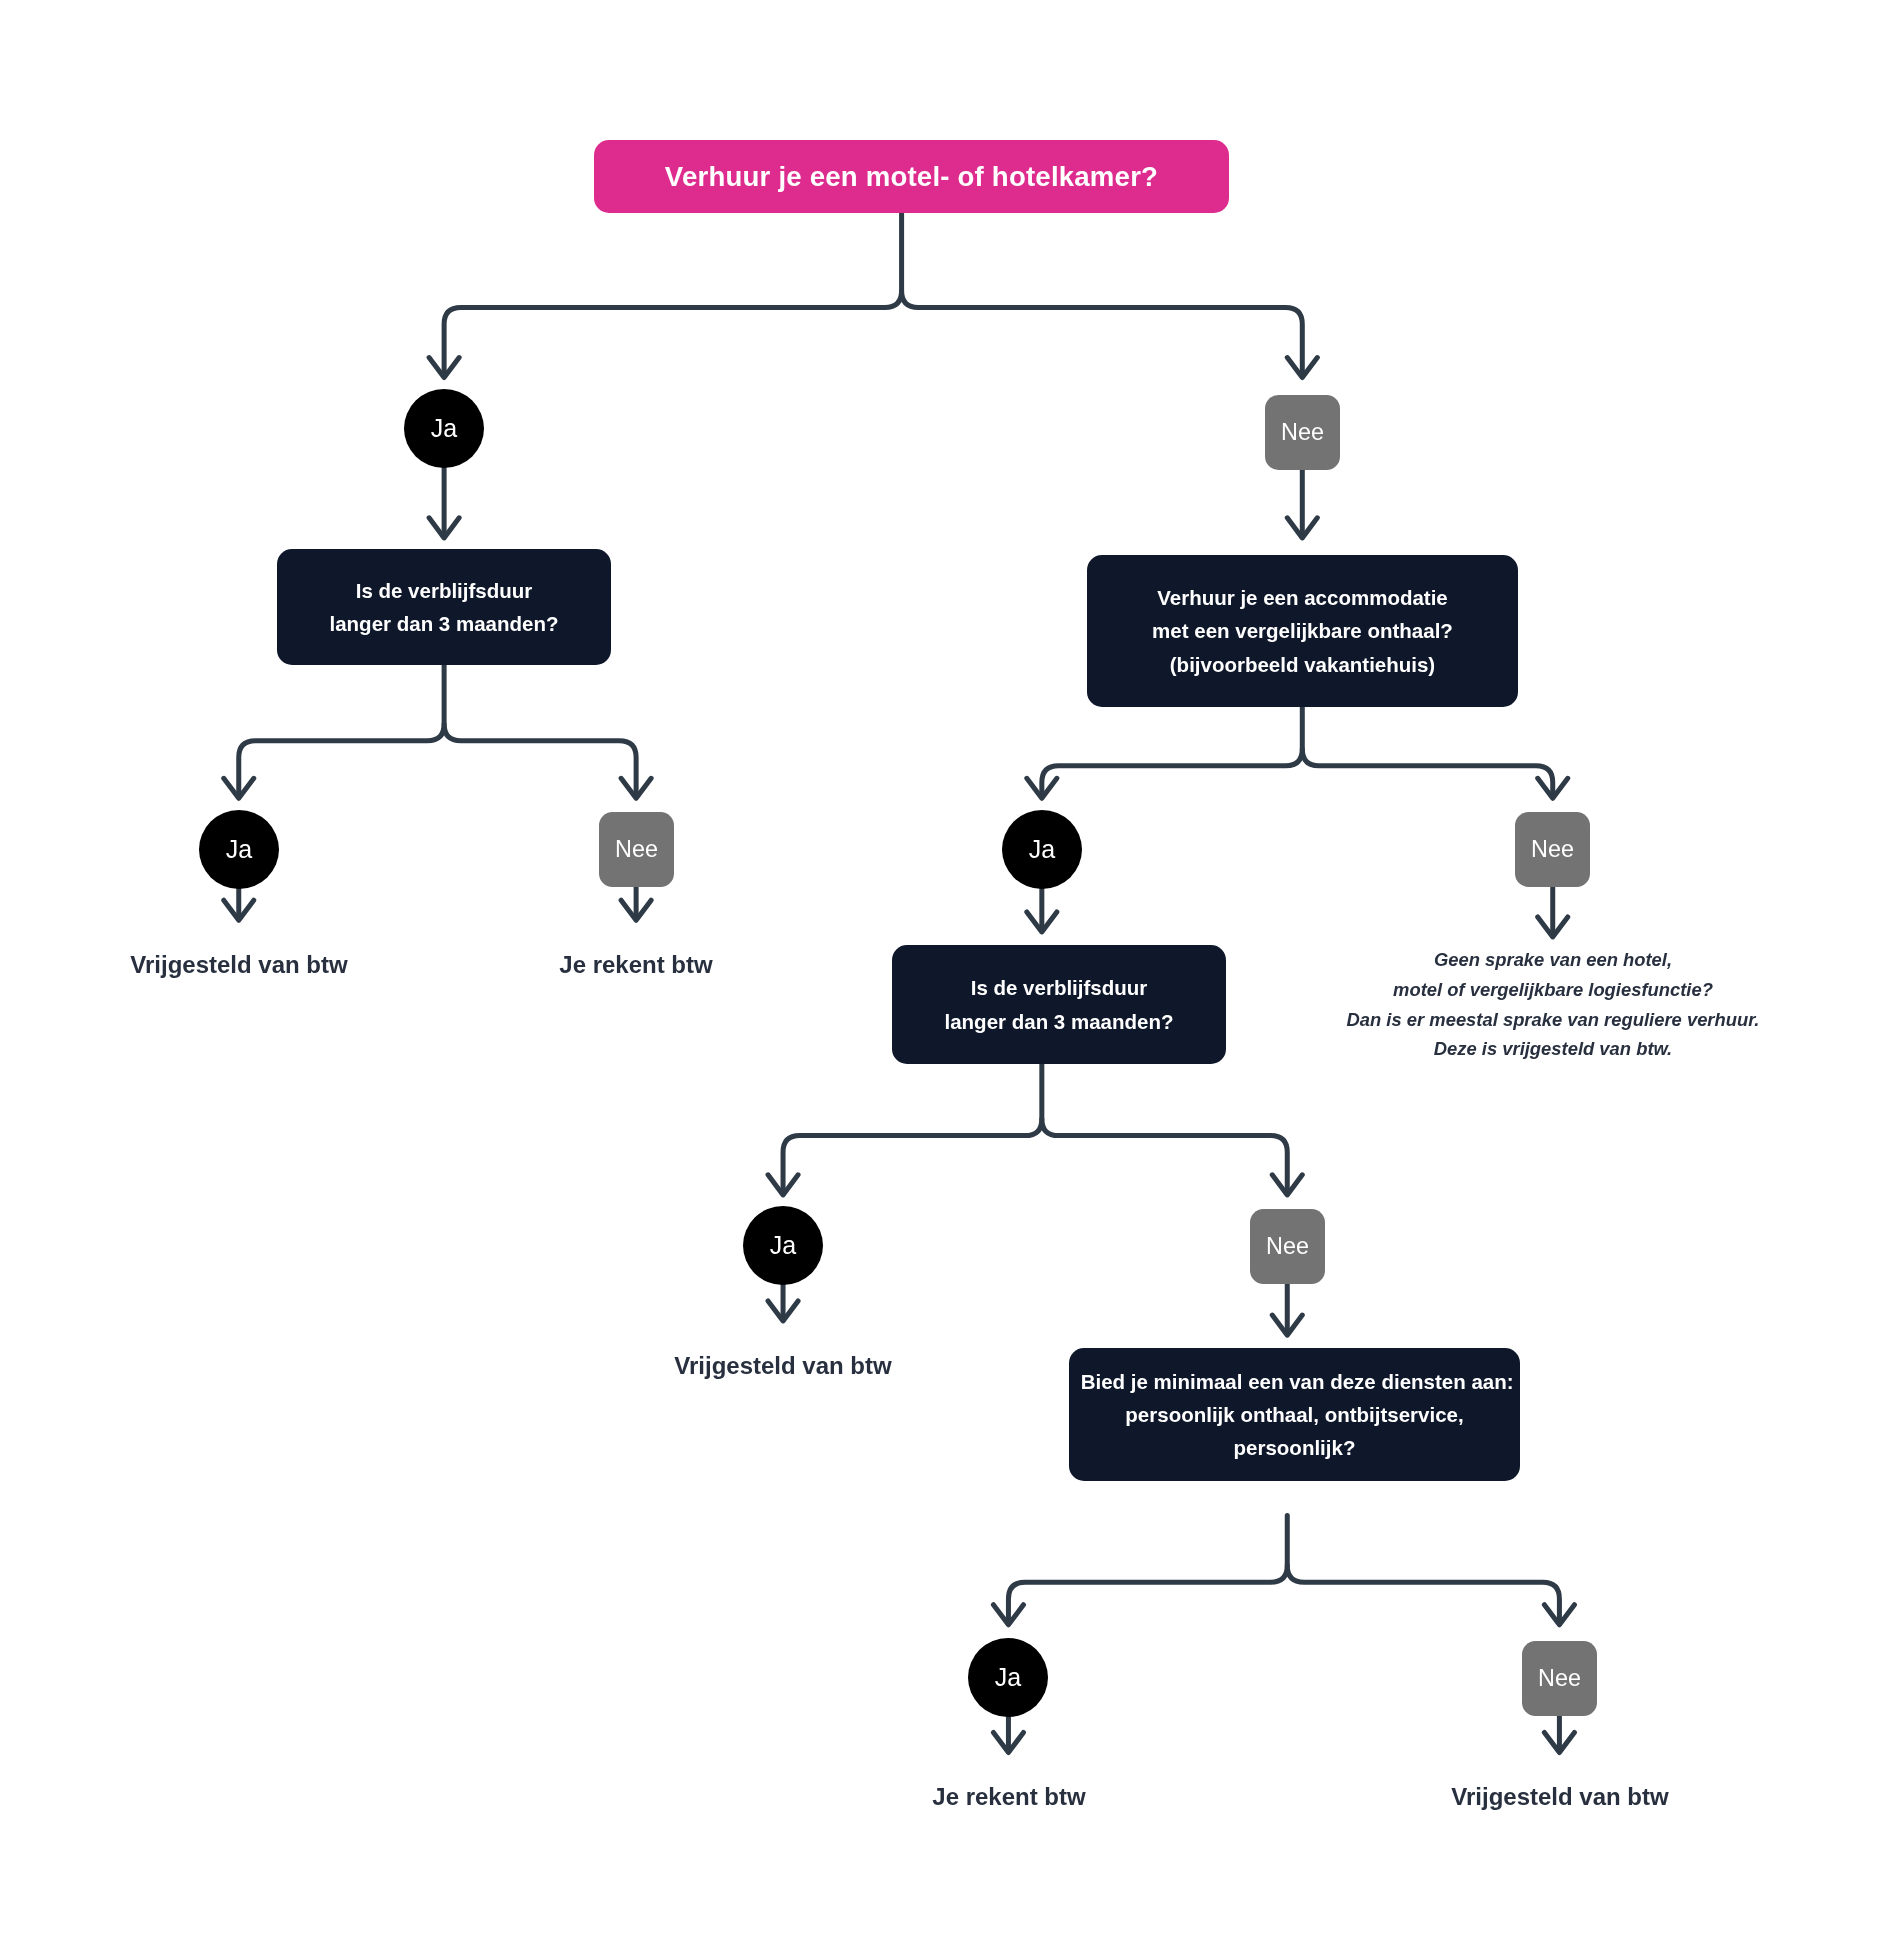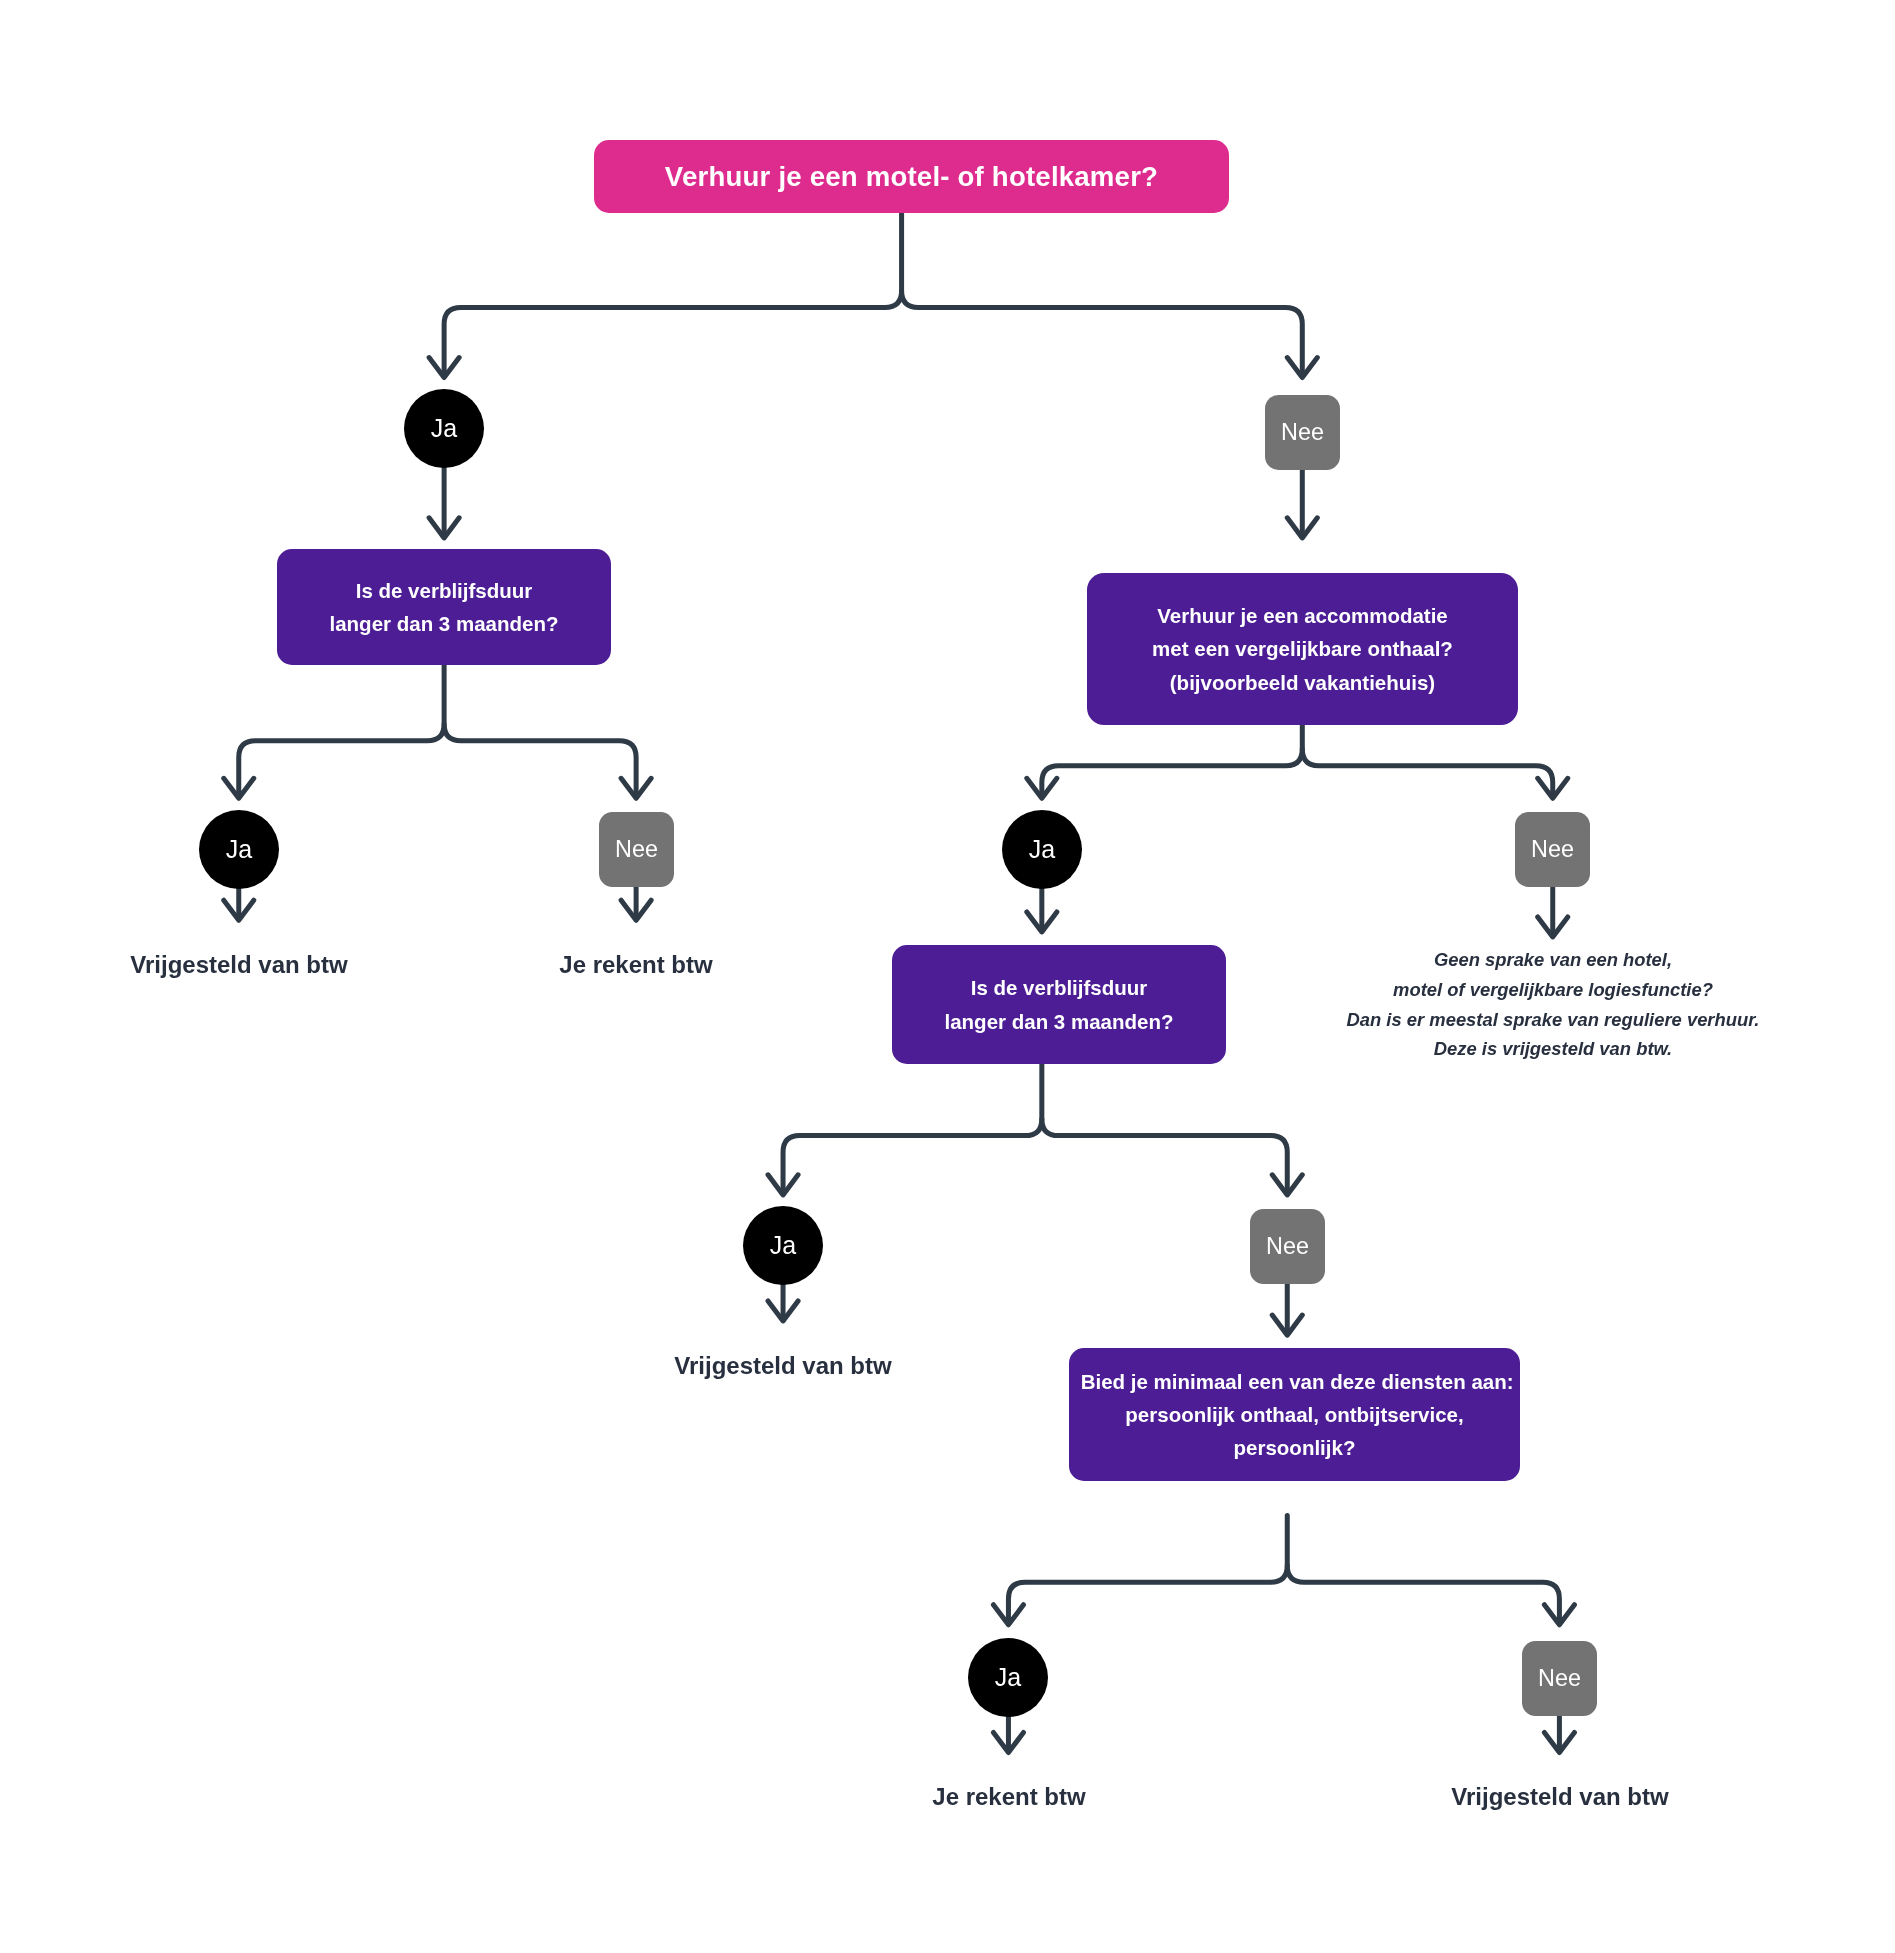--- a/index.html
+++ b/index.html
@@ -38,21 +38,21 @@
     background: #DD2B8E;
     border-radius: 15px;
     color: #ffffff;
     font-weight: 700;
     font-size: 27.6px;
     letter-spacing: 0.2px;
     line-height: 1.2;
   }
   
   .decision {
-    background: #4c1d95;
+    background: #0f172a;
     border-radius: 15px;
     color: #ffffff;
     font-weight: 700;
     font-size: 20.5px;
     line-height: 1.62;
     padding: 8.3px 11.7px;
   }
   .decision .lines {
     width: 100%;
   }
@@ -178,21 +178,21 @@
 
   <div class="node pill-nee" style="left:1265px; top:395px; width:75px; height:75px;">Nee</div>
 
   <div class="node decision" style="left:277px; top:549px; width:334px; height:116px;">
     <span class="lines">
       <span class="line">Is de verblijfsduur</span>
       <span class="line">langer dan 3 maanden?</span>
     </span>
   </div>
 
-  <div class="node decision" style="left:1087px; top:573px; width:431px; height:152px;border-radius:17px;">
+  <div class="node decision" style="left:1087px; top:555px; width:431px; height:152px;">
     <span class="lines">
       <span class="line">Verhuur je een accommodatie</span>
       <span class="line">met een vergelijkbare onthaal?</span>
       <span class="line">(bijvoorbeeld vakantiehuis)</span>
     </span>
   </div>
 
   <div class="node pill-ja" style="left:199px; top:810px; width:80px; height:79px;">Ja</div>
 
   <div class="node pill-nee" style="left:599px; top:812px; width:75px; height:75px;">Nee</div>

